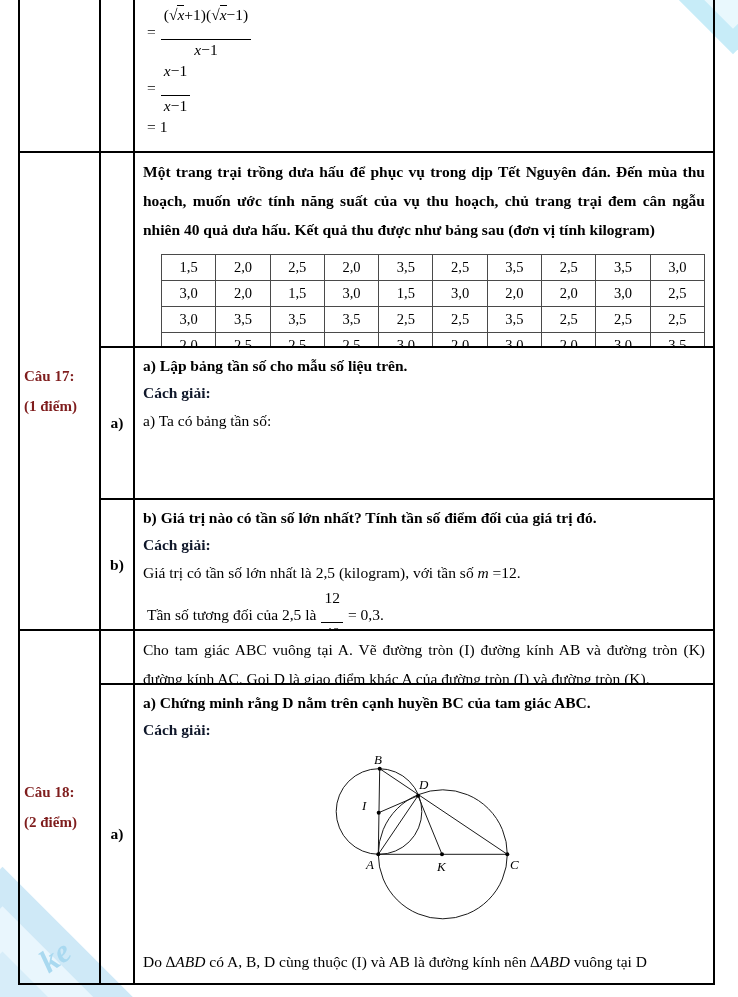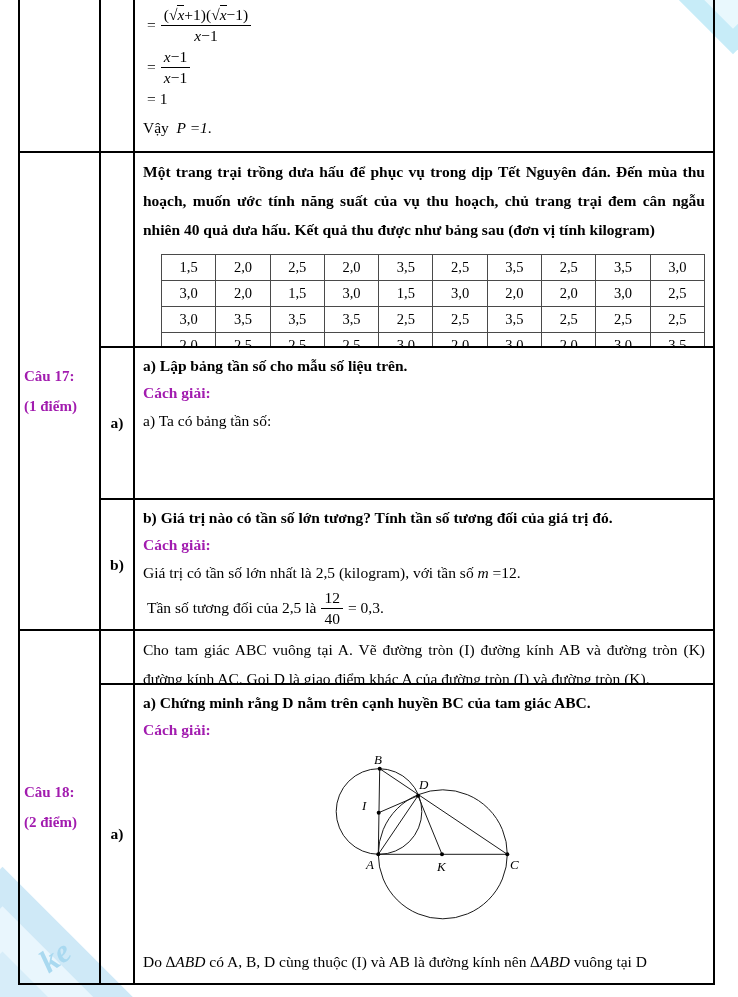--- a/index.html
+++ b/index.html
@@ -18,32 +18,32 @@
            color:#a9d9f0;transform:rotate(-35deg);font-family:"Liberation Serif",serif;}
   
   .sheet{
     position:absolute;left:18px;top:0;width:695px;height:985px;z-index:2;
     display:grid;grid-template-columns:81px 34px 580px;
     grid-template-rows:153px 195px 152px 131px 54px 300px;
     border-left:2px solid #000;
   }
   .cell{border-right:2px solid #000;border-bottom:2px solid #000;overflow:hidden;background:transparent;}
   .qcol{display:flex;flex-direction:column;justify-content:center;padding-left:4px;
-        color:#a21caf;font-weight:bold;font-size:15px;line-height:30px;}
+        color:#7f1d1d;font-weight:bold;font-size:15px;line-height:30px;}
   .subcol{display:flex;align-items:center;justify-content:center;font-weight:bold;font-size:15.5px;}
   .content{padding:4px 8px 0 8px;font-size:15.5px;}
   .q{font-weight:bold;line-height:27px;}
-  .red{color:#a21caf;font-weight:bold;line-height:27px;}
+  .red{color:#0f172a;font-weight:bold;line-height:27px;}
   .line{line-height:29px;}
   .just{text-align:justify;line-height:29px;}
   .mi{font-style:italic;}
   
   .eqline{line-height:1;margin:3px 0 6px 4px;display:flex;align-items:center;}
   .frac{display:inline-flex;flex-direction:column;text-align:center;vertical-align:middle;margin:0 5px;font-size:15.5px;}
-  .frac .fn{border-bottom:1px solid #000;padding:0 3px 2px;}
+  .frac .fn{border-bottom:1px solid #000;padding:0 3px 16px;}
   .frac .fd{padding-top:2px;}
   .rad{border-top:1px solid #000;font-style:italic;}
   
   .melon-table{border-collapse:collapse;margin:10px 0 0 18px;}
   .melon-table td{border:1px solid #4a4a4a;width:54px;height:25px;text-align:center;font-size:14.5px;padding:0;}
   
   .freq-table{border-collapse:collapse;margin:6px 0 0 12px;}
   .freq-table td{border:1px solid #4a4a4a;height:27px;text-align:center;font-size:15px;padding:0;}
   .freq-table td.lbl{width:66px;}
   .freq-table td.val{width:80px;}
@@ -157,21 +157,21 @@
   <div class="cell content">
     <div class="q">a) Lập bảng tần số cho mẫu số liệu trên.</div>
     <div class="red">Cách giải:</div>
     <div class="line">a) Ta có bảng tần số:</div>
   </div>
 
   <div class="cell subcol">
     <span>b)</span>
   </div>
   <div class="cell content">
-    <div class="q">b) Giá trị nào có tần số lớn tương? Tính tần số tương đối của giá trị đó.</div>
+    <div class="q">b) Giá trị nào có tần số lớn nhất? Tính tần số điểm đối của giá trị đó.</div>
     <div class="red">Cách giải:</div>
     <div class="line">
       <span>Giá trị có tần số lớn nhất là 2,5 (kilogram), với tần số</span> <span class="mi">m</span> <span>=12.</span>
     </div>
     <div class="eqline" style="margin-left:4px;">
       <span>Tần số tương đối của 2,5 là</span>
       <span class="frac">
         <span class="fn">12</span>
         <span class="fd">40</span>
       </span>

